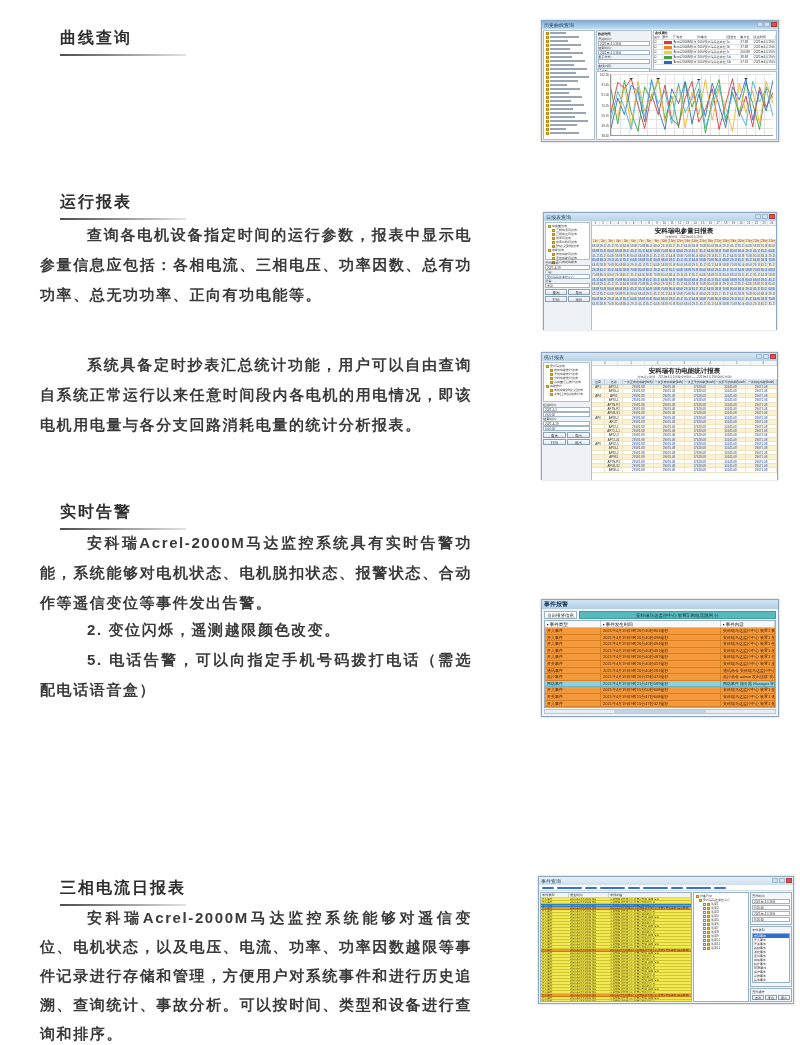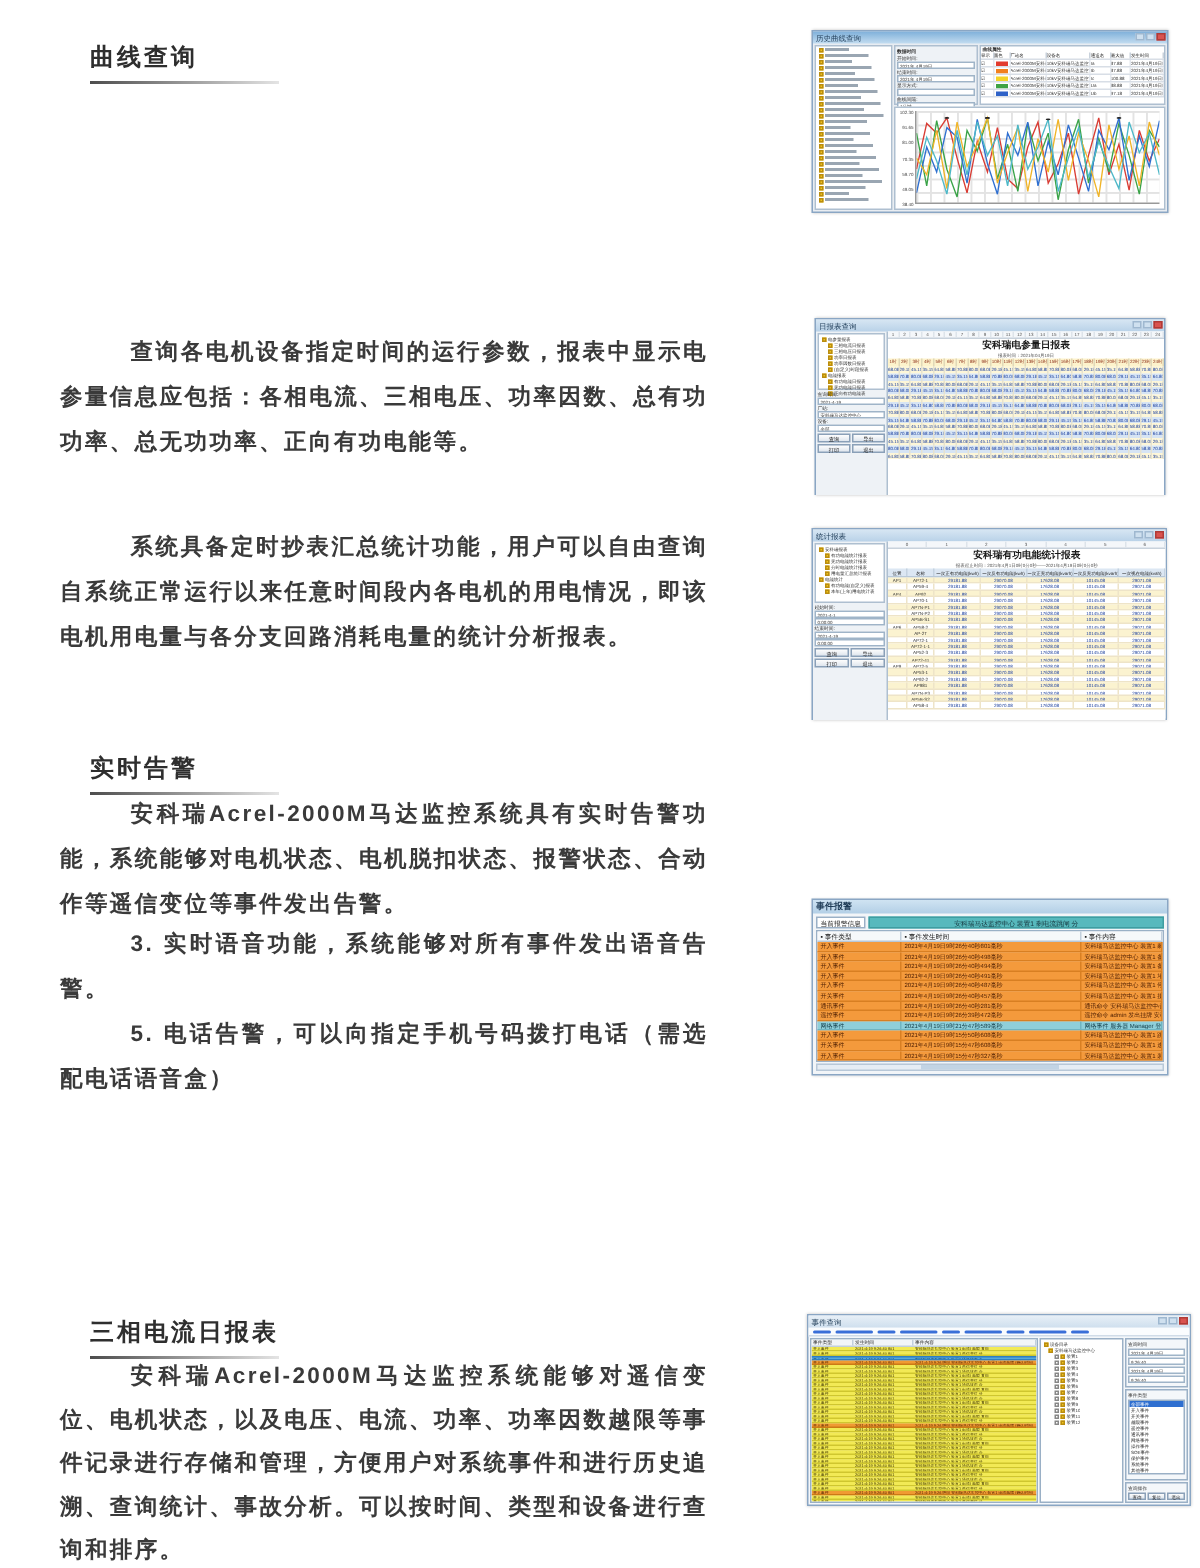--- a/index.html
+++ b/index.html
@@ -108,27 +108,28 @@
   .lbx div{font-size:3px;color:#222;height:4px;line-height:4px;padding-left:1px;white-space:nowrap;overflow:hidden;}
   .lbx div.sel{background:#2f6fd0;color:#fff;}
 </style>
 </head>
 <body>
 
 <div id="page">
 
   <div class="h" style="top:28px">曲线查询</div>
 
+  <div class="h" style="top:192px">运行报表</div>
   <div class="p" style="top:350px">系统具备定时抄表汇总统计功能，用户可以自由查询自系统正常运行以来任意时间段内各电机的用电情况，即该电机用电量与各分支回路消耗电量的统计分析报表。</div>
   <div class="p" style="top:220px">查询各电机设备指定时间的运行参数，报表中显示电参量信息应包括：各相电流、三相电压、功率因数、总有功功率、总无功功率、正向有功电能等。</div>
 
   <div class="h" style="top:502px">实时告警</div>
   <div class="p" style="top:528px">安科瑞Acrel-2000M马达监控系统具有实时告警功能，系统能够对电机状态、电机脱扣状态、报警状态、合动作等遥信变位等事件发出告警。</div>
   <div class="lst" style="top:615px">
-    <div>3. 实时语音功能，系统能够对所有事件发出语音告警。</div>
+    <div>2. 变位闪烁，遥测越限颜色改变。</div>
     <div>5. 电话告警，可以向指定手机号码拨打电话（需选配电话语音盒）</div>
   </div>
 
   <div class="h" style="top:878px">三相电流日报表</div>
   <div class="p" style="top:903px;line-height:29px">安科瑞Acrel-2000M马达监控系统能够对遥信变位、电机状态，以及电压、电流、功率、功率因数越限等事件记录进行存储和管理，方便用户对系统事件和进行历史追溯、查询统计、事故分析。可以按时间、类型和设备进行查询和排序。</div>
 
   <div class="win" style="left:541px;top:20px;width:238px;height:122px">
     <div class="tbar">
       <span>历史曲线查询</span>
       <span class="winbtns">

